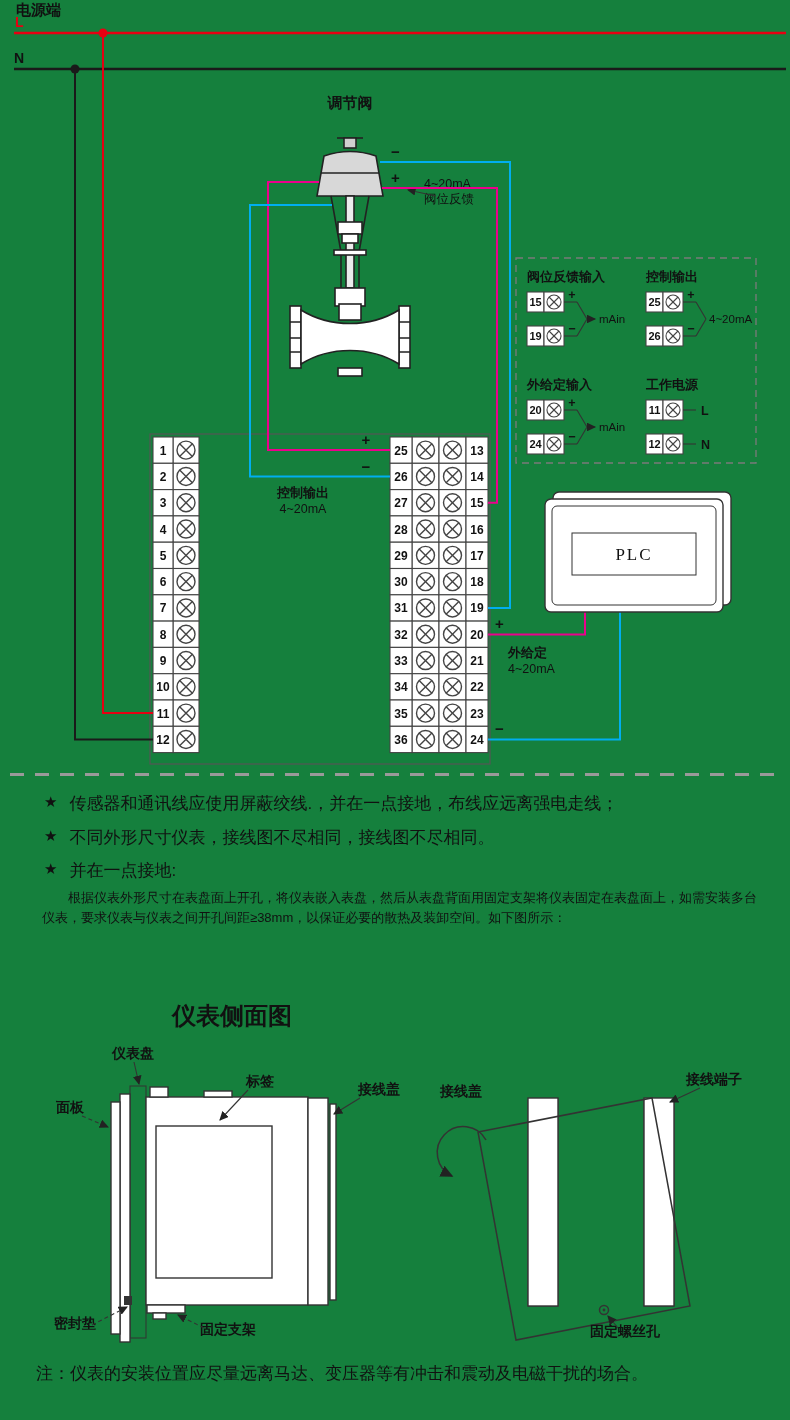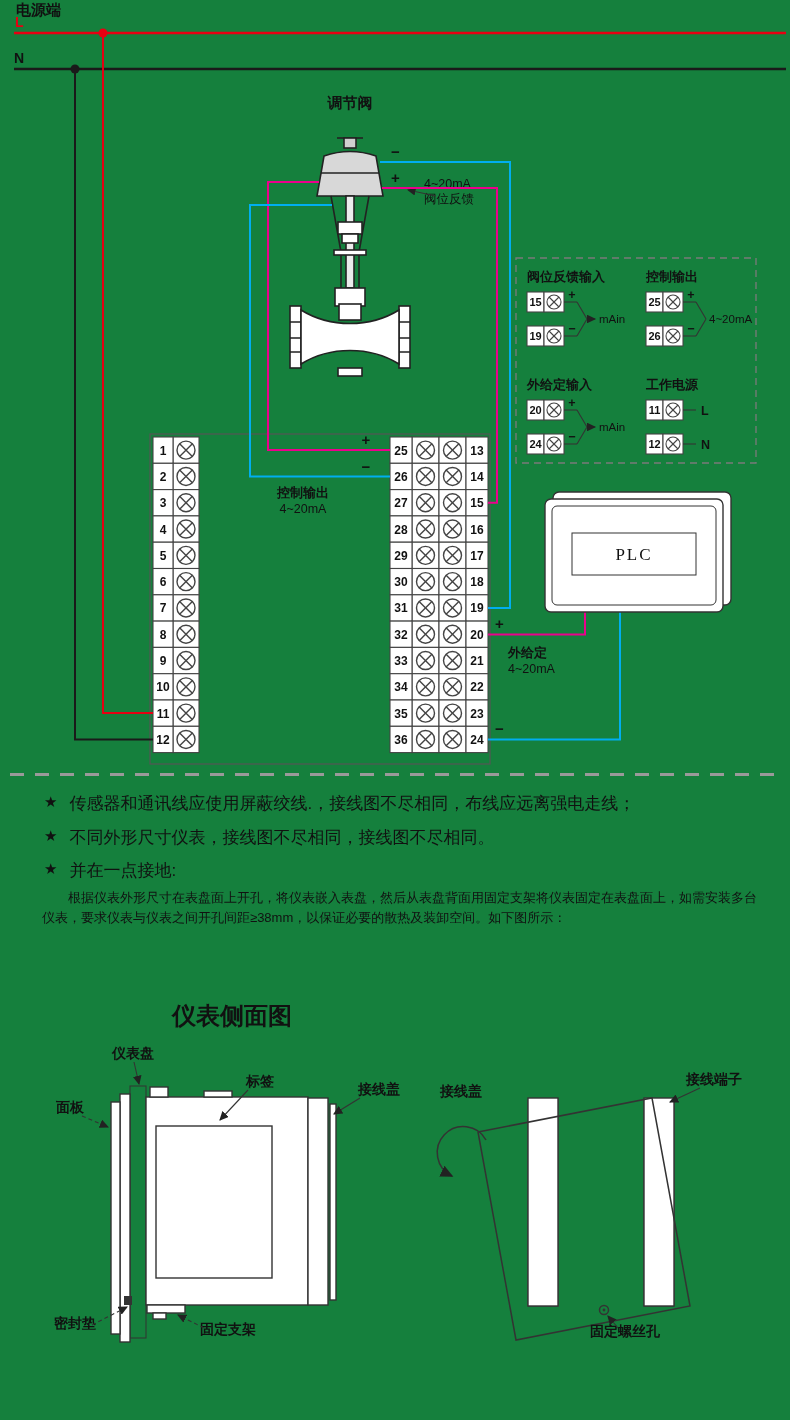--- a/index.html
+++ b/index.html
@@ -338,21 +338,21 @@
         <use href="#screw" transform="translate(673,444) scale(0.78)"></use>
         <line x1="683" y1="444" x2="696" y2="444" class="ln"></line>
         <text x="701" y="449" class="tsignS">N</text>
       </g>
   </svg>
 
   <div class="separator"></div>
 
   <div class="note-row" style="top:792px">
     <span class="star">★</span>
-    <span>传感器和通讯线应使用屏蔽绞线.，接线图不尽相同，布线应远离强电走线；</span>
+    <span>传感器和通讯线应使用屏蔽绞线.，并在一点接地，布线应远离强电走线；</span>
   </div>
   <div class="note-row" style="top:826px">
     <span class="star">★</span>
     <span>不同外形尺寸仪表，接线图不尽相同，接线图不尽相同。</span>
   </div>
   <div class="note-row" style="top:859px">
     <span class="star">★</span>
     <span>并在一点接地:</span>
   </div>
   <div class="para">根据仪表外形尺寸在表盘面上开孔，将仪表嵌入表盘，然后从表盘背面用固定支架将仪表固定在表盘面上，如需安装多台仪表，要求仪表与仪表之间开孔间距≥38mm，以保证必要的散热及装卸空间。如下图所示：</div>
@@ -486,13 +486,14 @@
       <circle cx="604" cy="270" r="1.4" fill="#333"></circle>
 
       <text x="440" y="56" class="tinst">接线盖</text>
       <text x="686" y="44" class="tinst">接线端子</text>
       <line x1="700" y1="48" x2="670" y2="62" class="lead" marker-end="url(#arr)"></line>
       <text x="590" y="296" class="tinst">固定螺丝孔</text>
       <line x1="618" y1="288" x2="608" y2="276" class="lead" marker-end="url(#arr)"></line>
     </g>
   </svg>
 
+  <div class="bottom-note">注：仪表的安装位置应尽量远离马达、变压器等有冲击和震动及电磁干扰的场合。</div>
 </div>
 
 </body></html>

